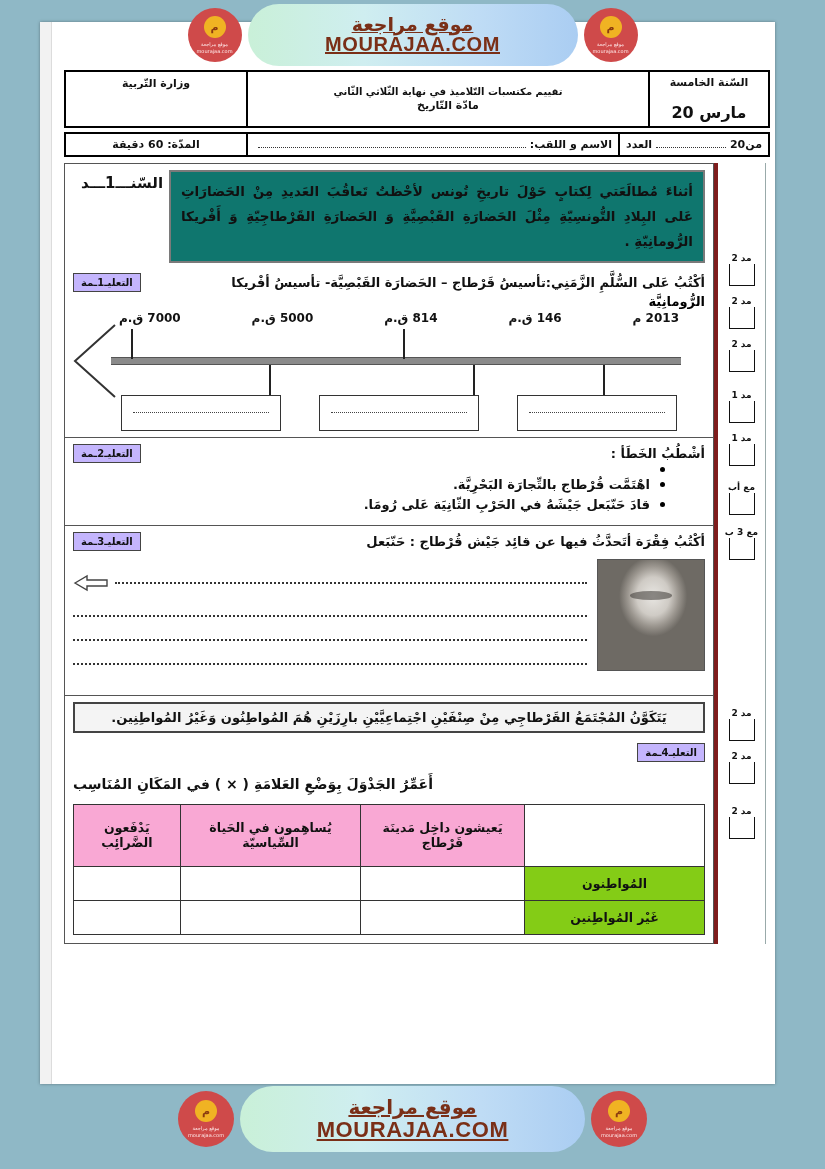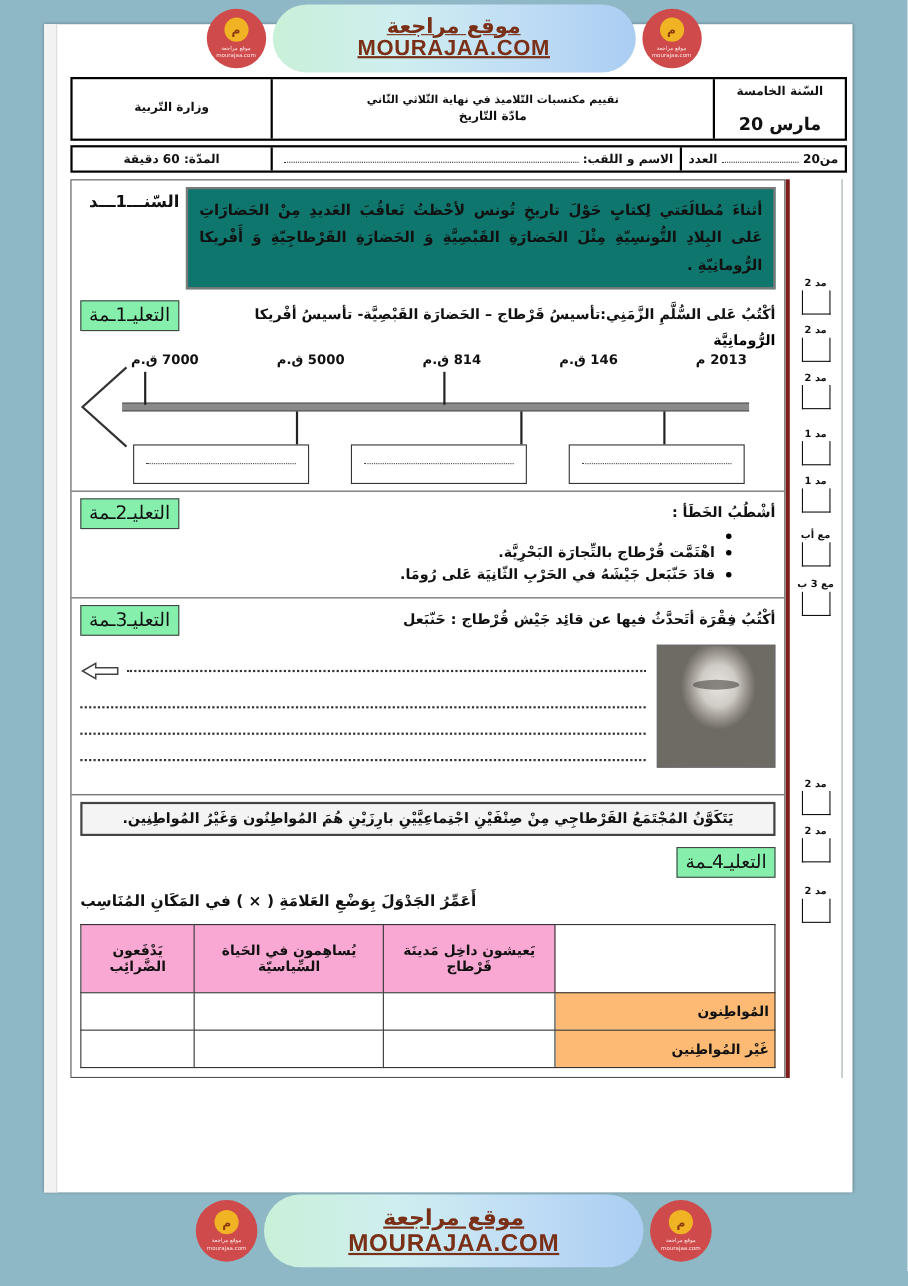--- a/index.html
+++ b/index.html
@@ -128,21 +128,21 @@
     flex-direction: column;
     align-items: center;
     justify-content: center;
     text-align: center;
     font-size: 11px;
     font-weight: bold;
     color: #111;
   }
   .hdr-cell:last-child { border-left: none; }
 
-  .c-ministry { width: 180px; align-items: center; justify-content: flex-start; padding-top: 19px; }
+  .c-ministry { width: 180px; align-items: center; justify-content: flex-start; padding-top: 5px; }
   .c-title    { flex: 1; }
   .c-year     { width: 120px; }
   .c-duration { width: 180px; }
   .c-name     { flex: 1; align-items: flex-start; flex-direction: row; }
   .c-score    { width: 150px; flex-direction: row; justify-content: center; }
 
   .title-sub { font-size: 10px; font-weight: bold; }
   .title-main { font-size: 11px; font-weight: bold; margin-top: 2px; }
   .year-line1 { font-size: 11px; }
   .year-line2 { font-size: 16px; margin-top: 14px; }
@@ -217,24 +217,24 @@
     font-size: 13.5px;
     font-weight: bold;
     line-height: 1.85;
     text-align: justify;
     color: #111;
   }
 
   .task-row { display: flex; align-items: center; gap: 8px; }
   .task-tag {
     border: 1.5px solid #444;
-    background: #86efac;
+    background: #c4b5fd;
     padding: 3px 7px;
-    font-size: 17px;
-    font-weight: normal;
+    font-size: 10px;
+    font-weight: bold;
     white-space: nowrap;
     color: #111;
   }
   .task-text {
     flex: 1;
     font-size: 13px;
     font-weight: bold;
     color: #111;
     text-align: right;
   }
@@ -392,21 +392,21 @@
     height: 34px;
     font-size: 12.5px;
     font-weight: bold;
     color: #111;
     text-align: center;
     padding: 3px 5px;
     vertical-align: middle;
   }
   table.grid th { height: 62px; background: #f9a8d4; }
   table.grid th.corner { background: #fff; }
-  table.grid td.rowhead { background: #fdba74; text-align: right; width: 200px; }
+  table.grid td.rowhead { background: #84cc16; width: 180px; }
   table.grid td.cell { background: #fff; }
 </style>
 </head>
 <body>
 
 <div class="banner banner-top">
   <div class="logo-circle">
     <div class="logo-badge">م</div>
     <div class="logo-text">موقع مراجعة<br>mourajaa.com</div>
   </div>

